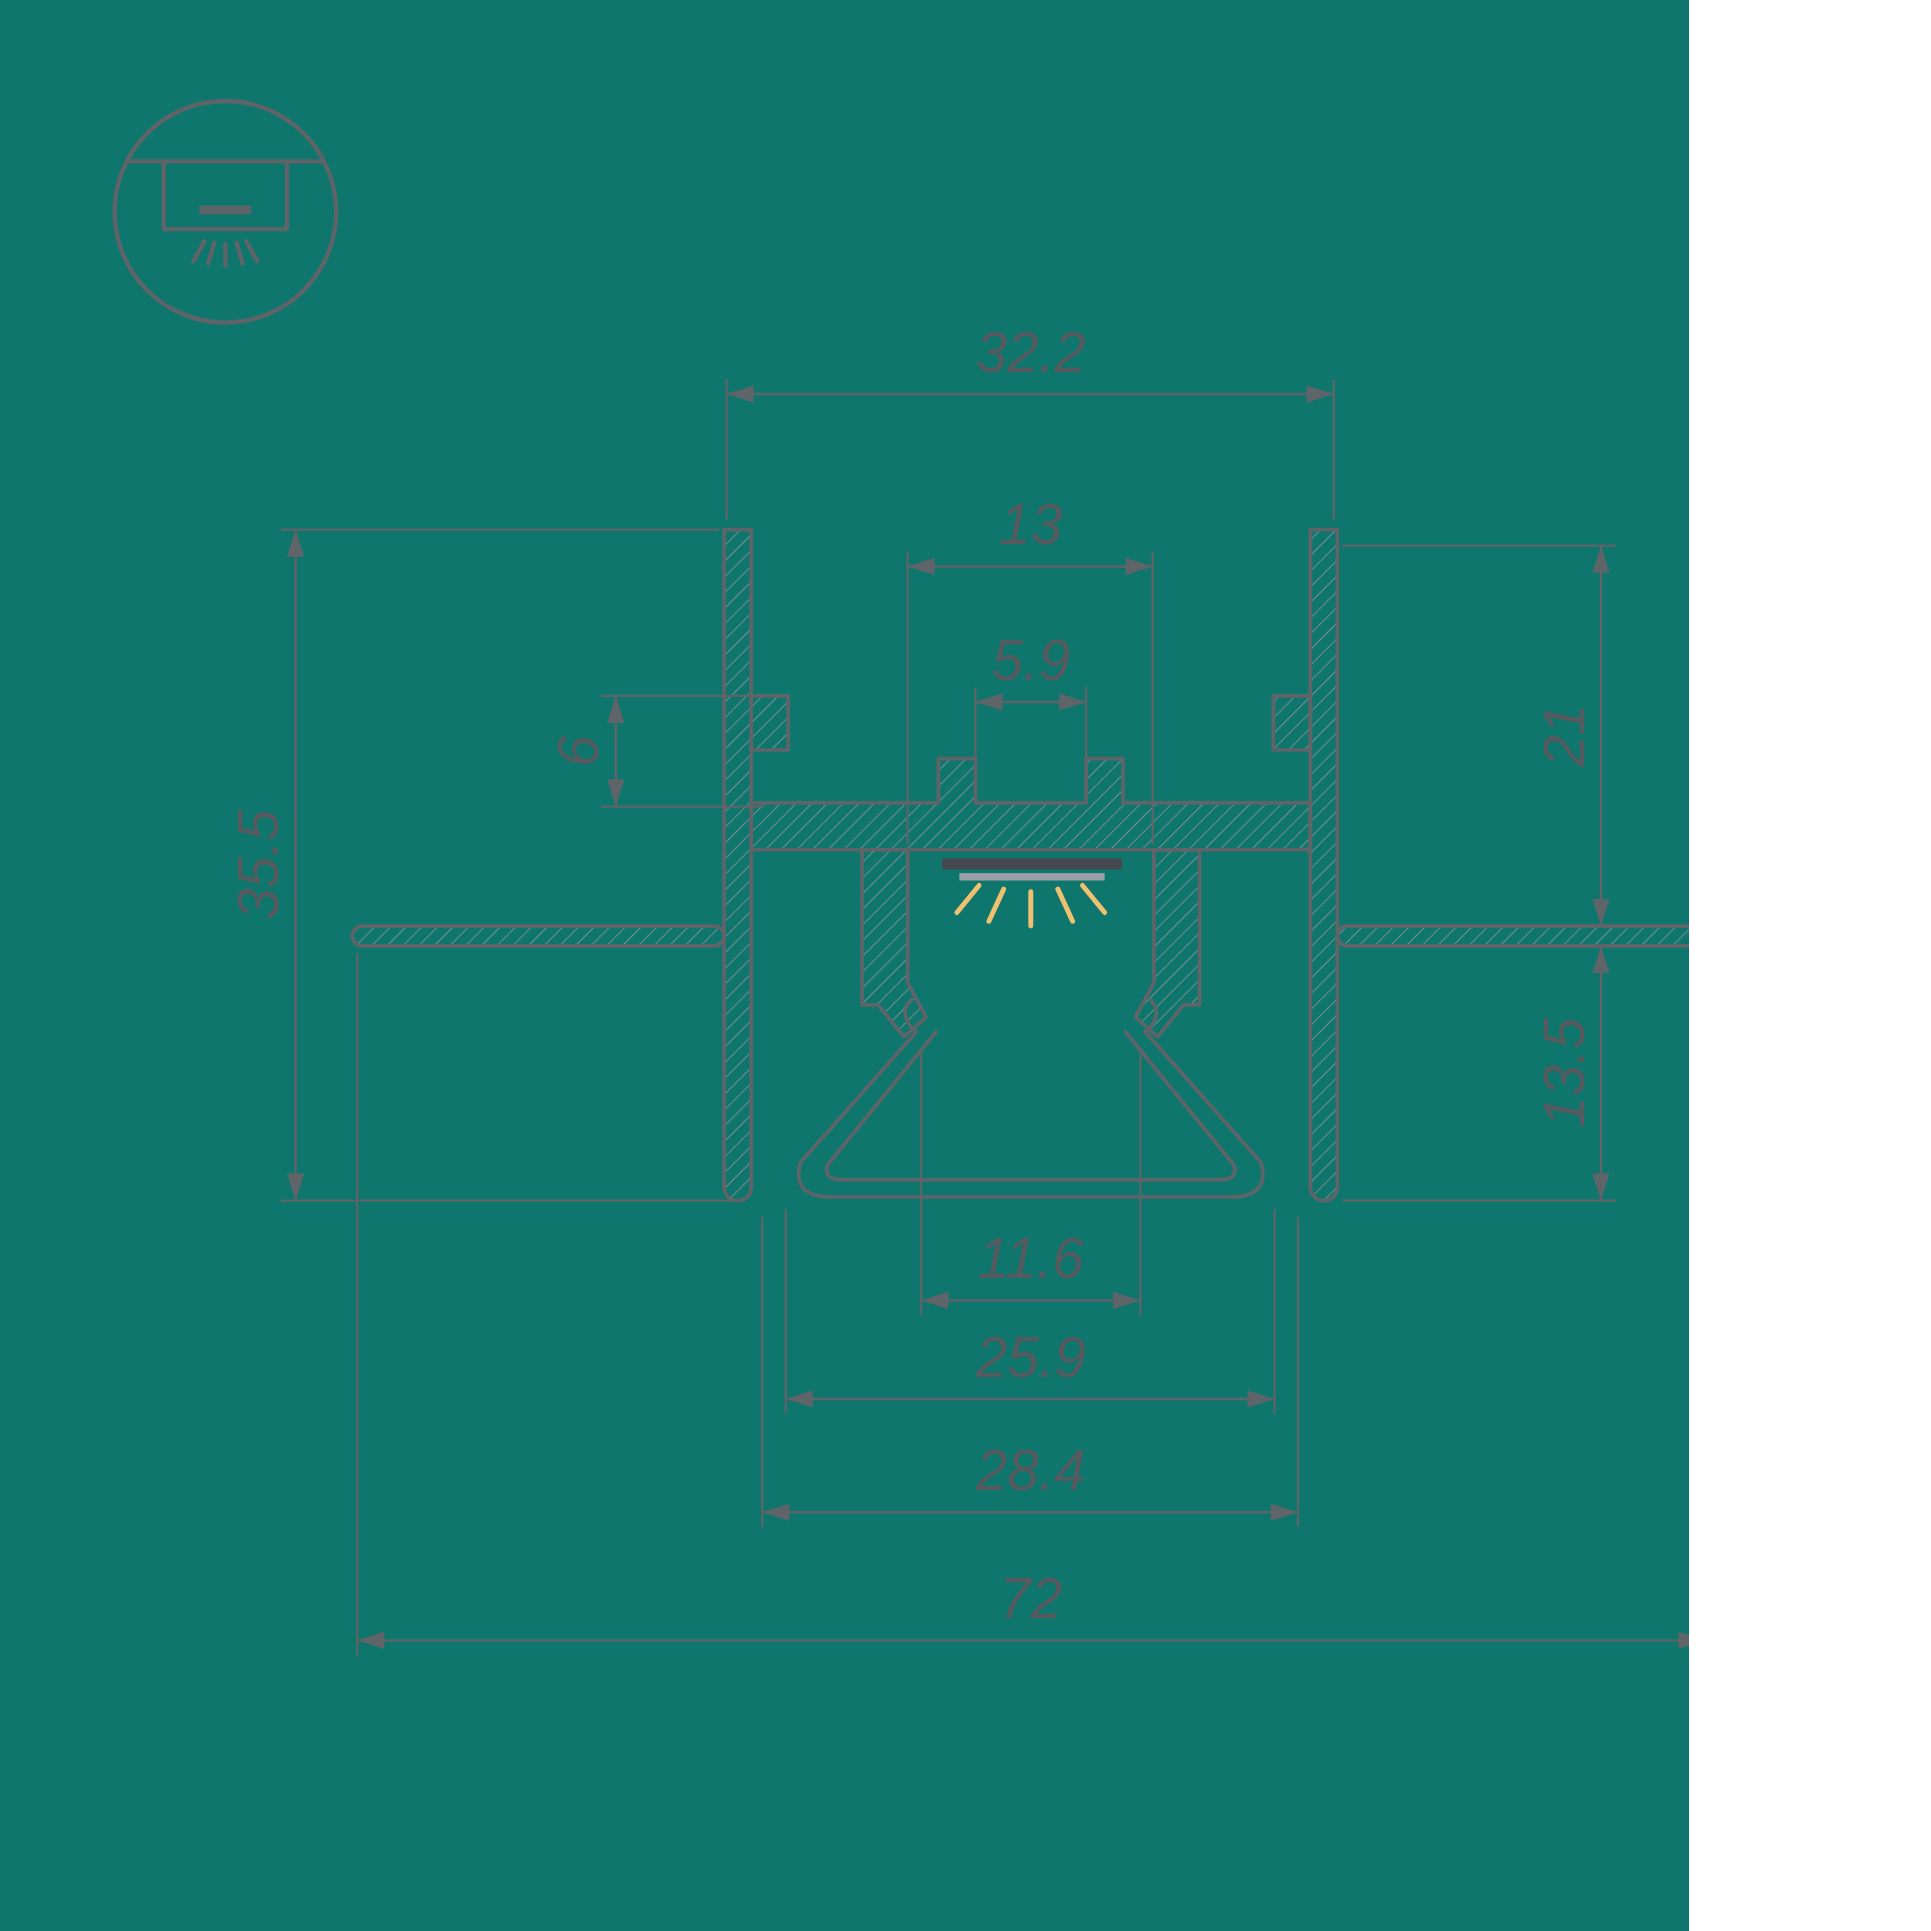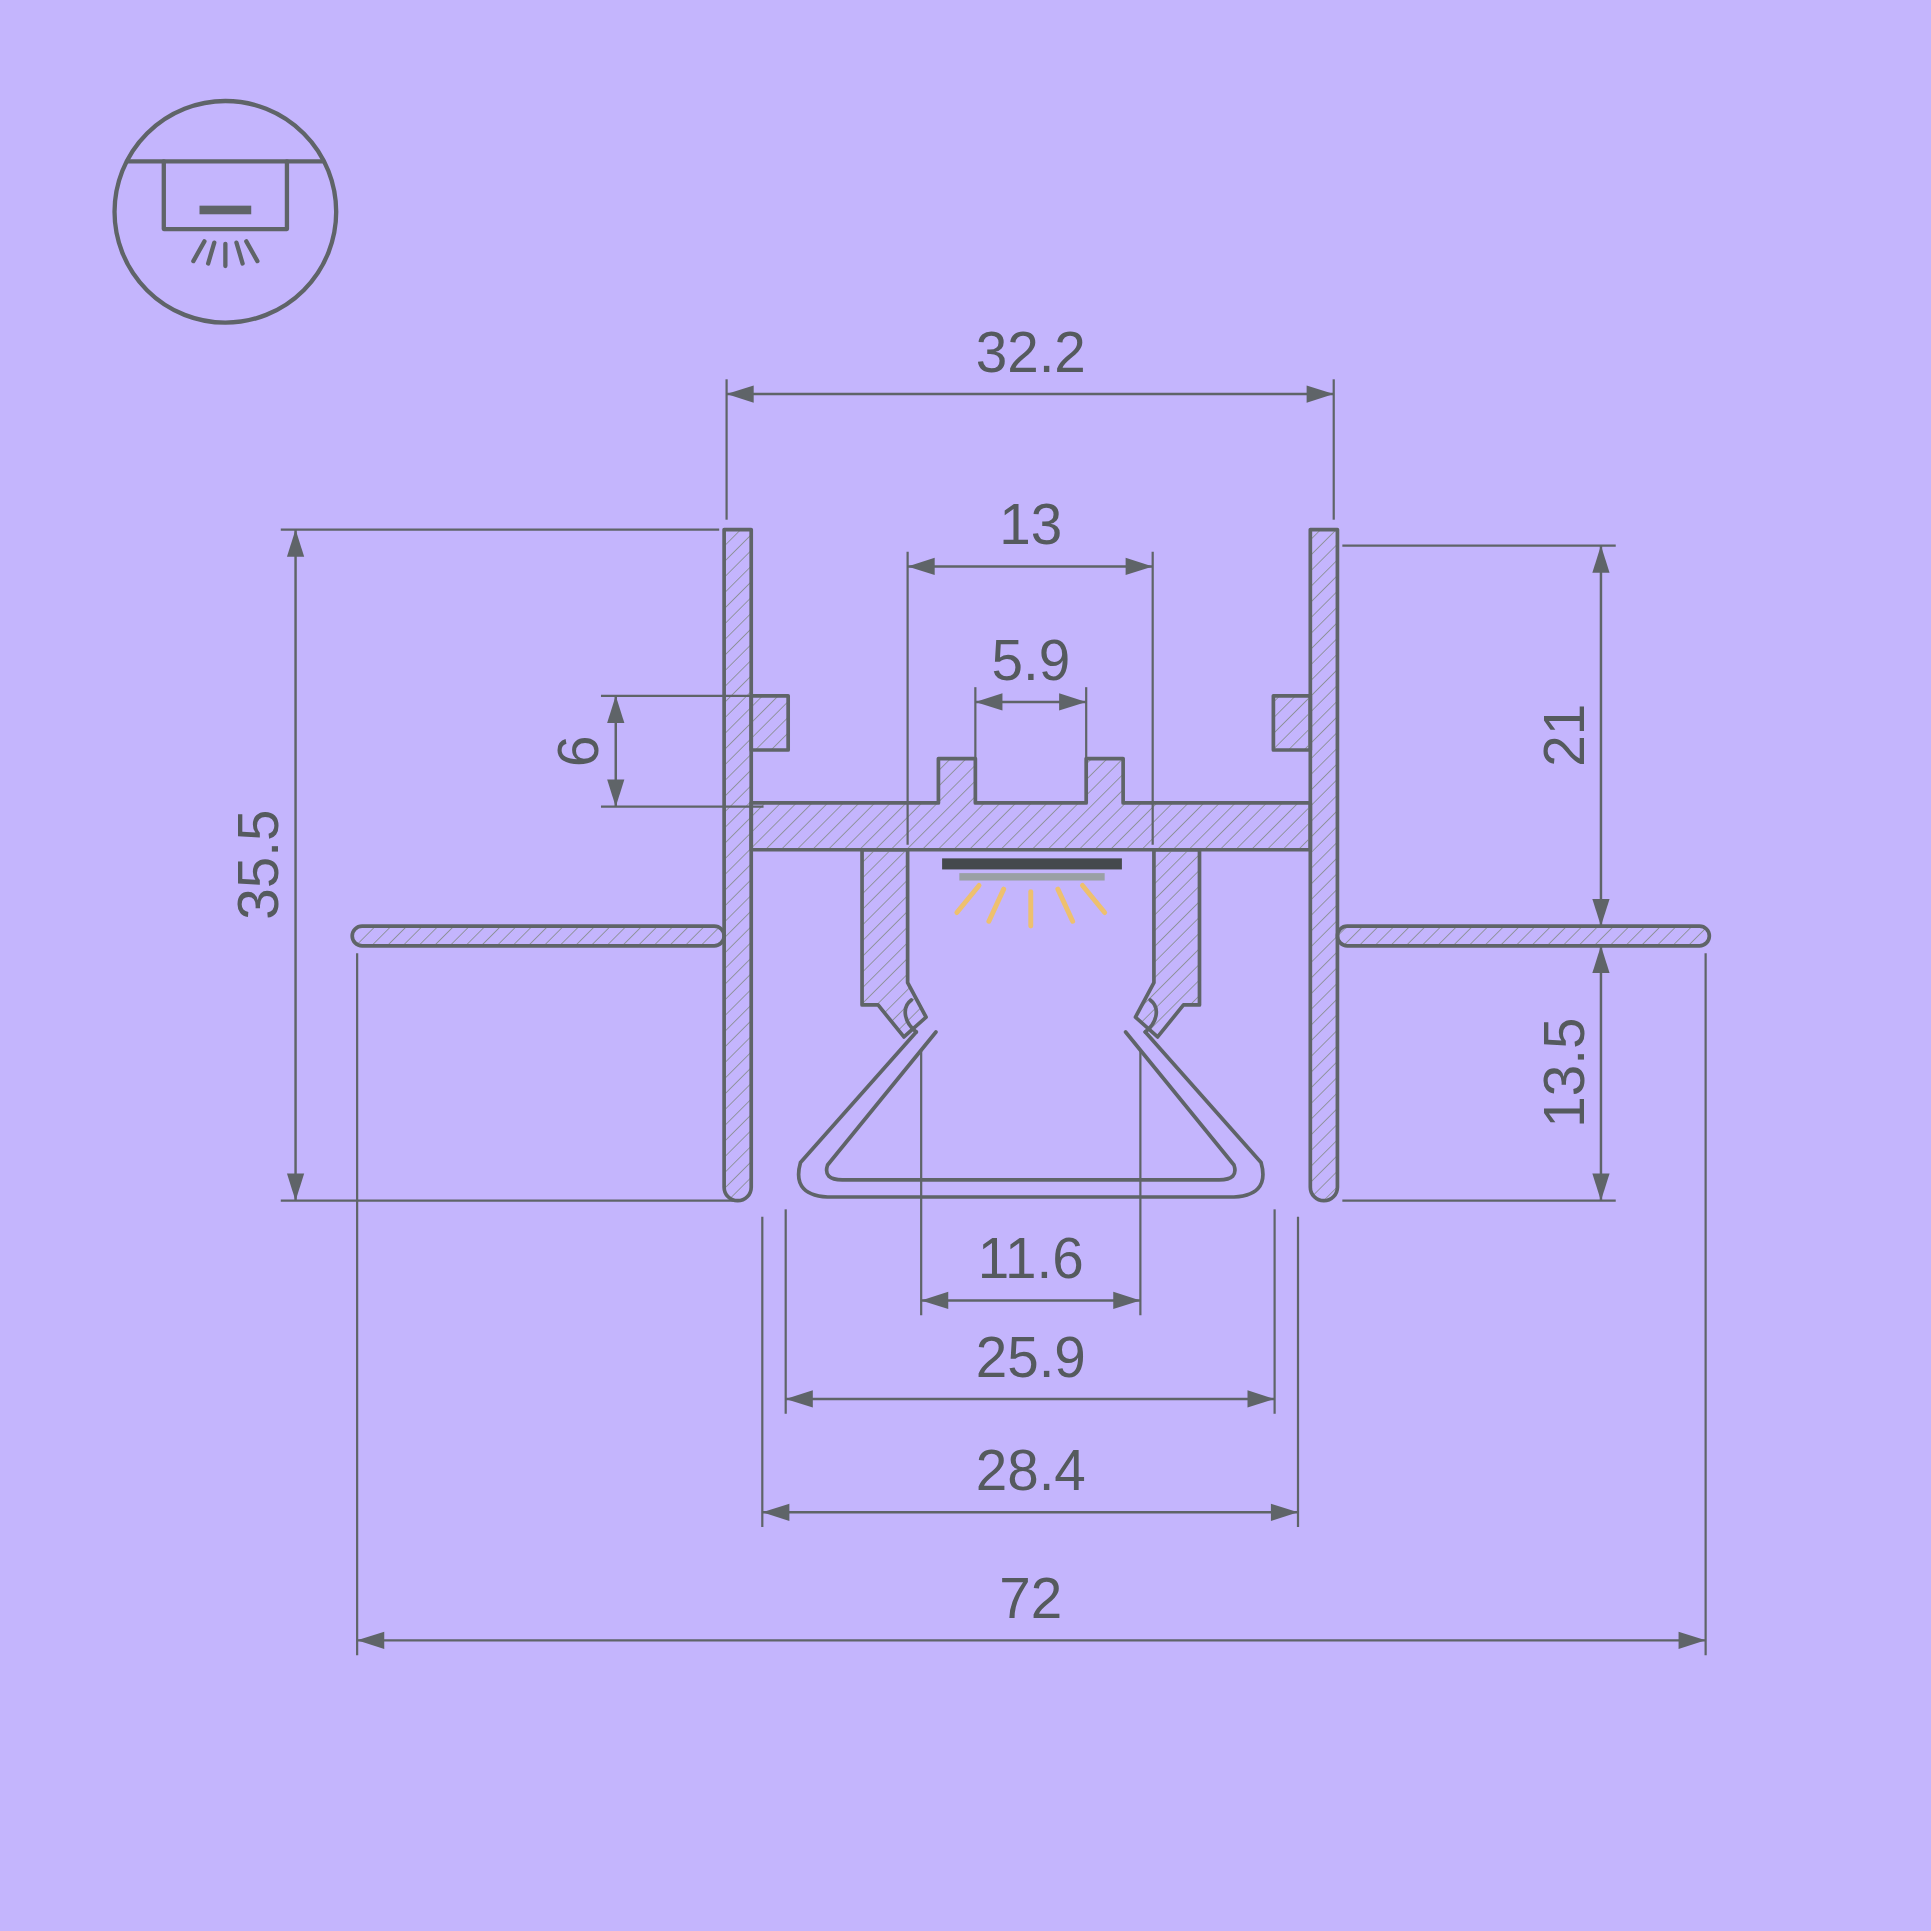--- a/index.html
+++ b/index.html
@@ -2,24 +2,25 @@
 <html><head>
 <meta charset="utf-8">
 <style>
   html, body {
     margin: 0;
     padding: 0;
     background: #ffffff;
   }
   .canvas {
     position: relative;
-    width: 1931px;
+    width: 1689px;
     height: 1931px;
-    background: #c4b5fd;
+    background: #0f766e;
     overflow: hidden;
+    font-style: italic;
   }
   svg { display: block; }
 
   .outline {
     fill: url(#hatch);
     stroke: #5f6468;
     stroke-width: 3;
     stroke-linejoin: round;
   }
   .thin {

